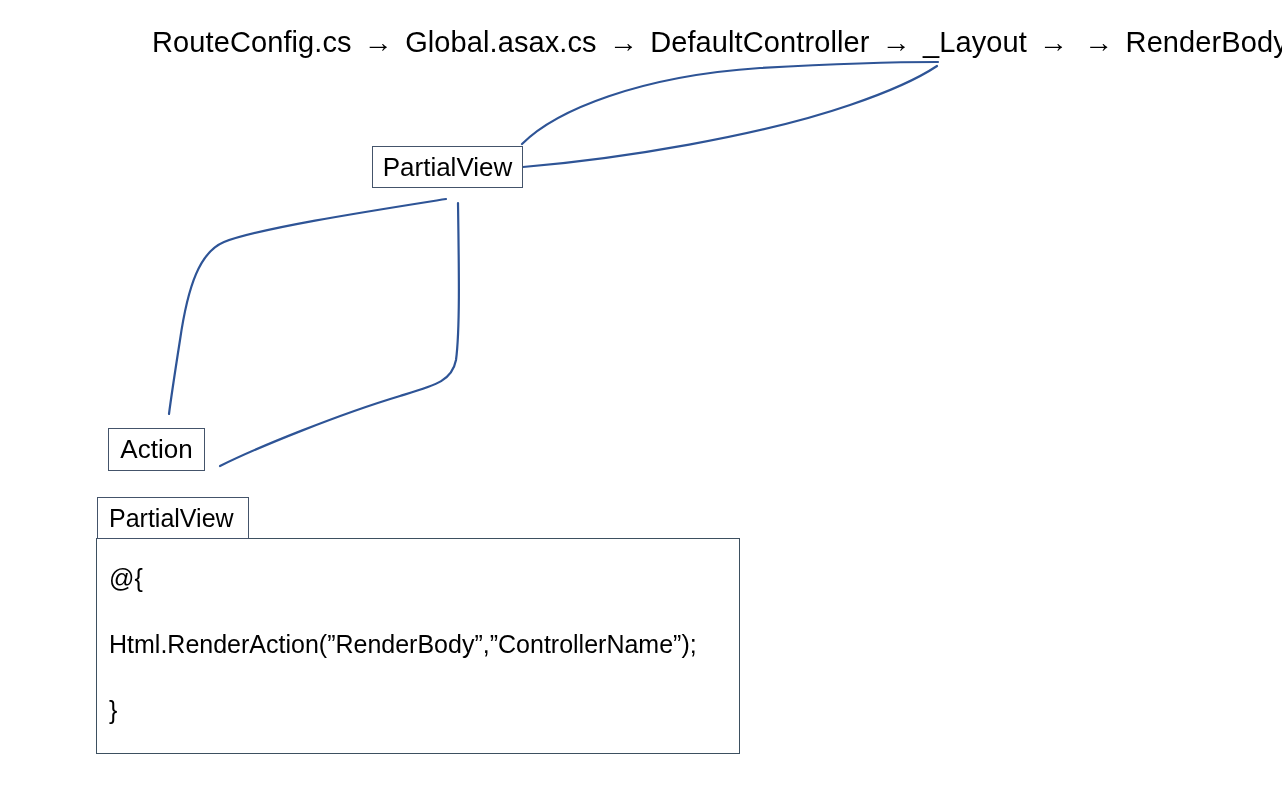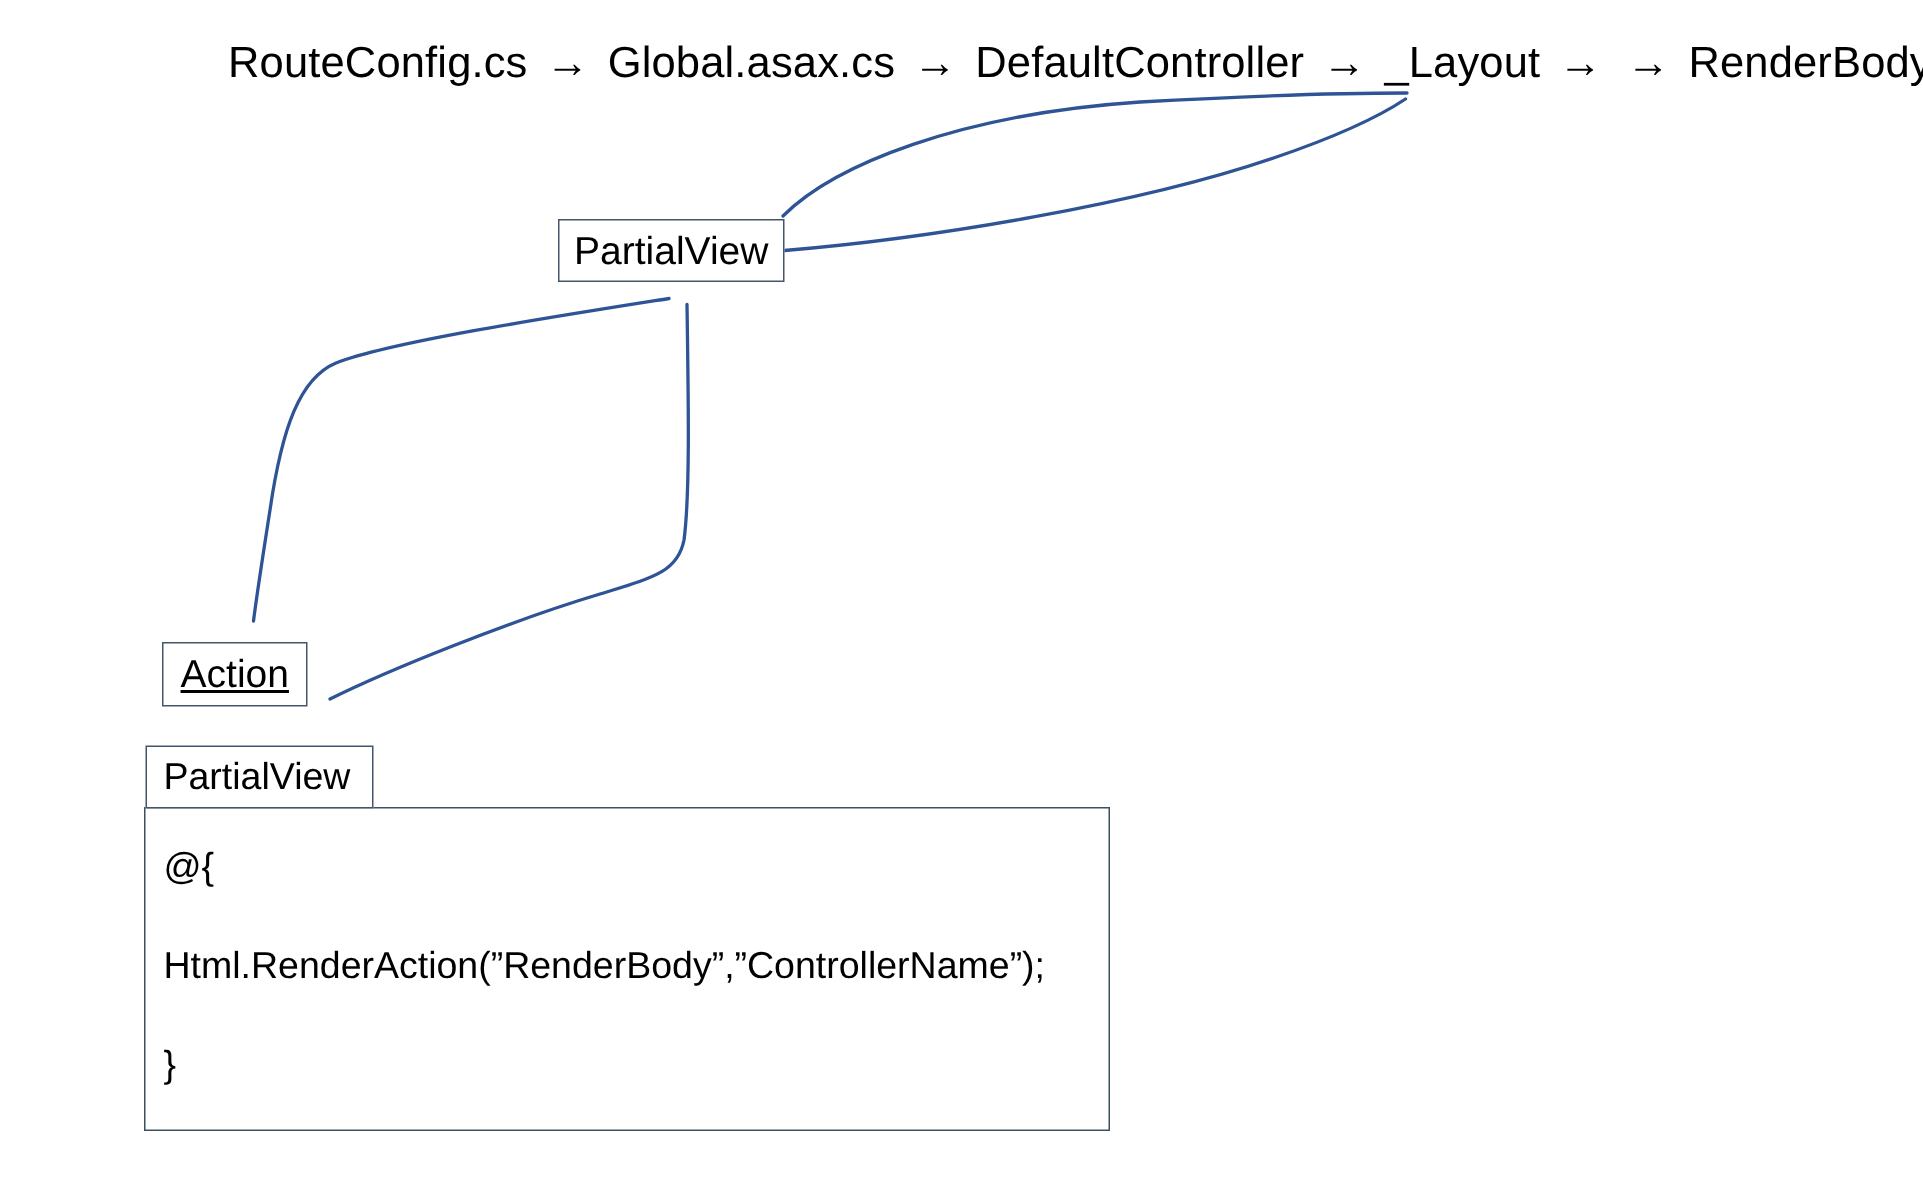--- a/index.html
+++ b/index.html
@@ -64,21 +64,20 @@
     left: 372px;
     top: 146px;
     width: 151px;
     height: 42px;
   }
   #node-action {
     left: 108px;
     top: 428px;
     width: 97px;
     height: 43px;
-    text-decoration: underline;
   }
 
   
   #code-panel {
     position: absolute;
     left: 96px;
     top: 497px;
     z-index: 2;
   }
   #code-tab {

